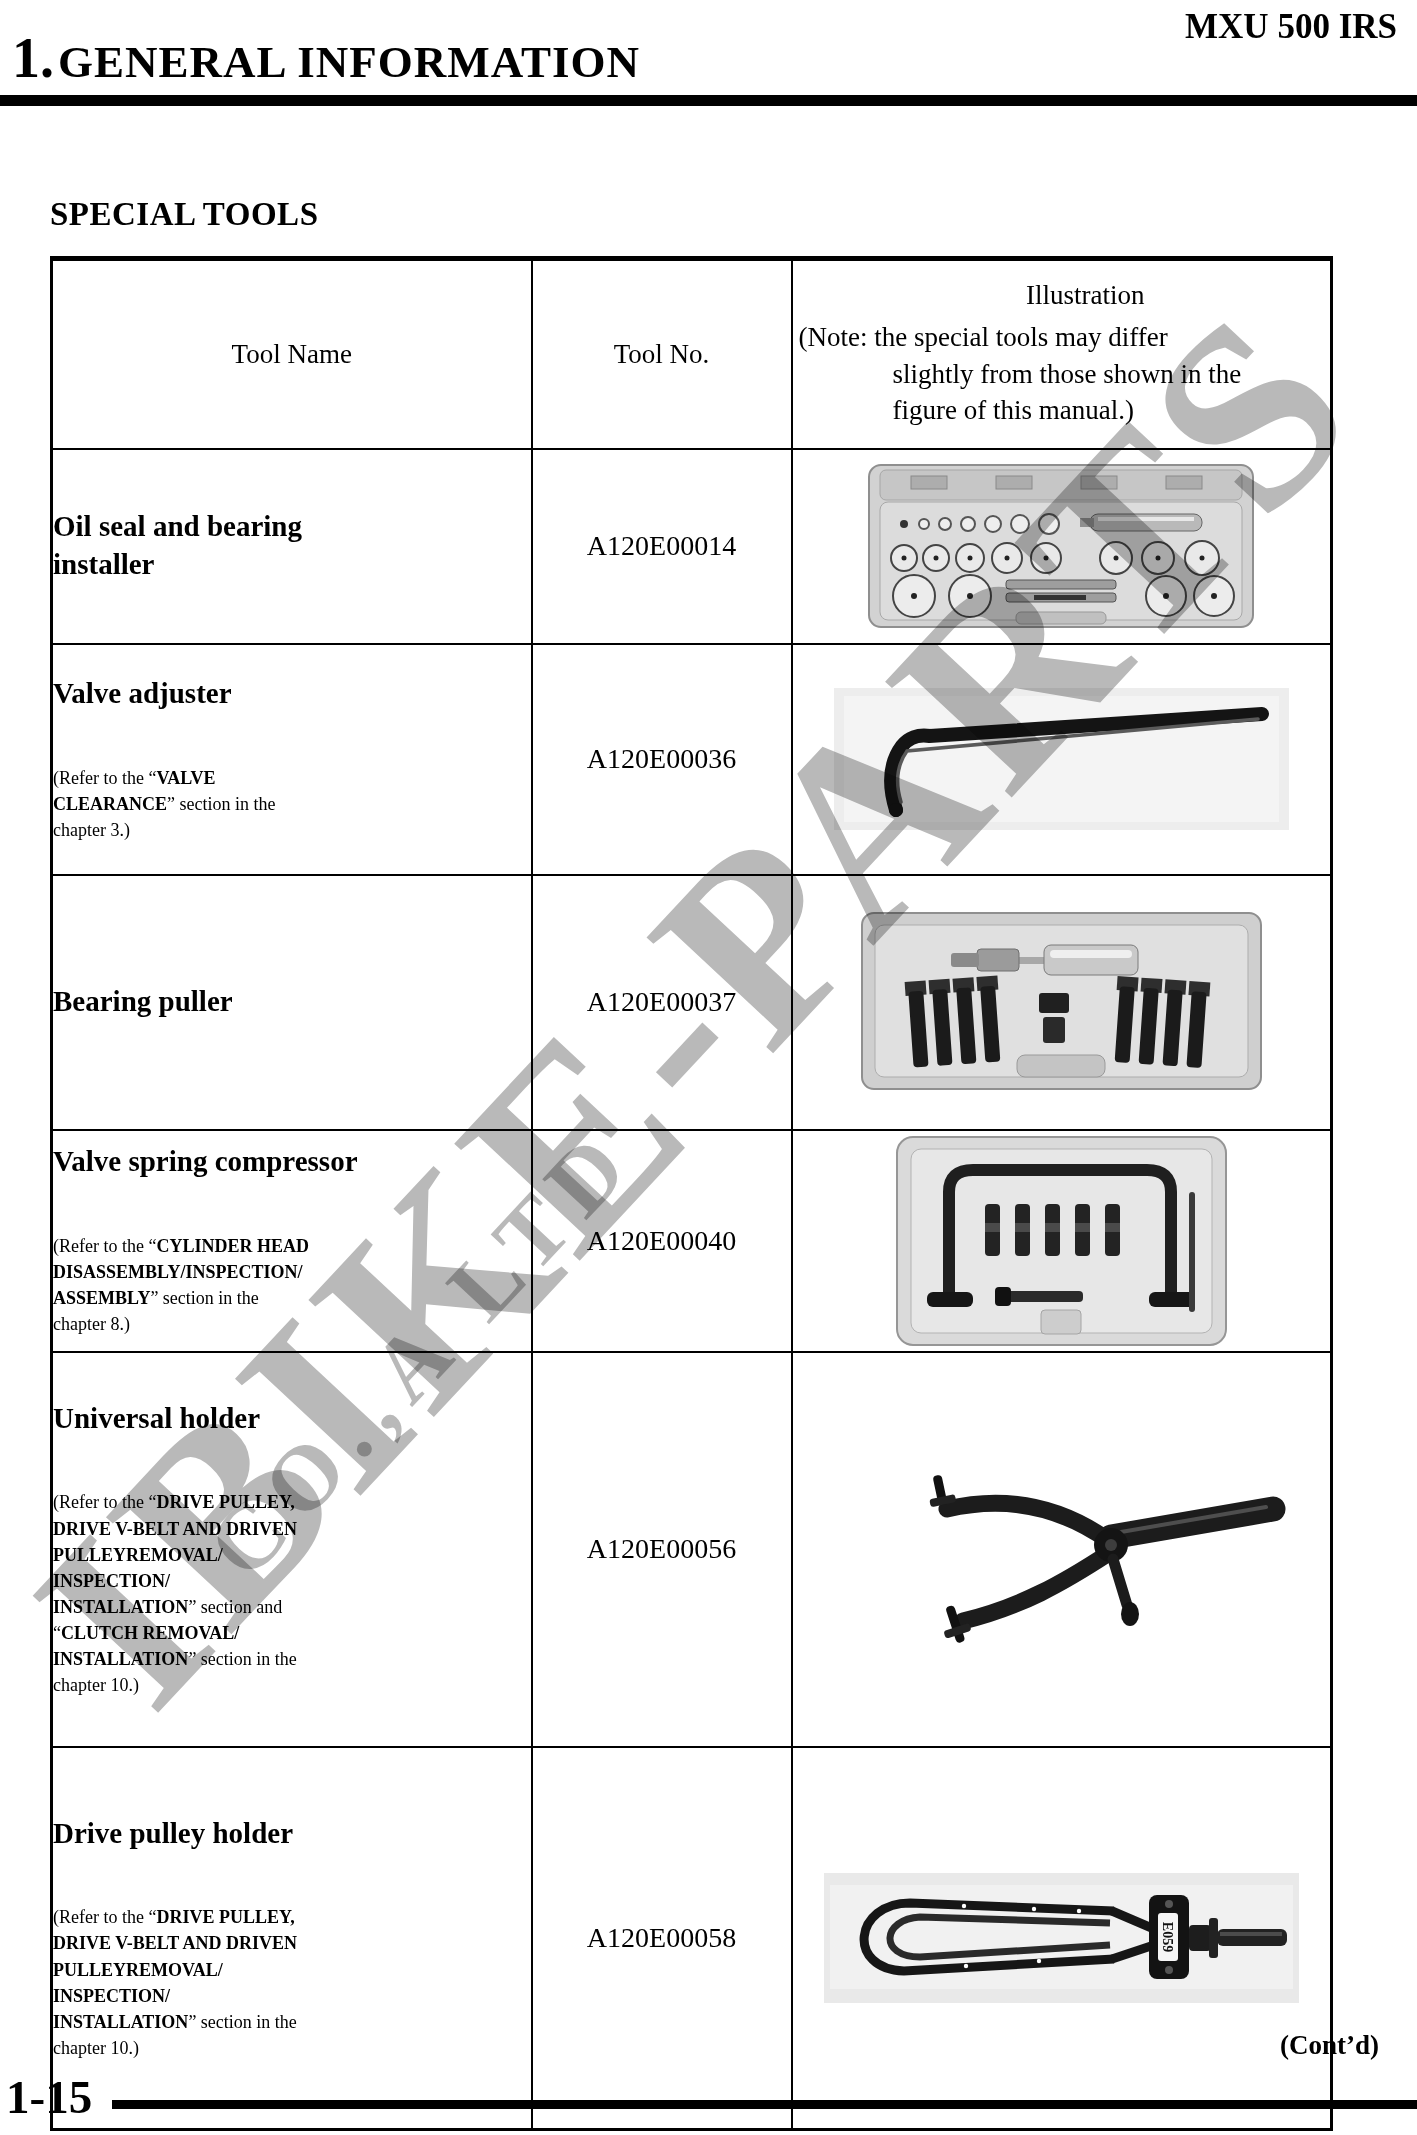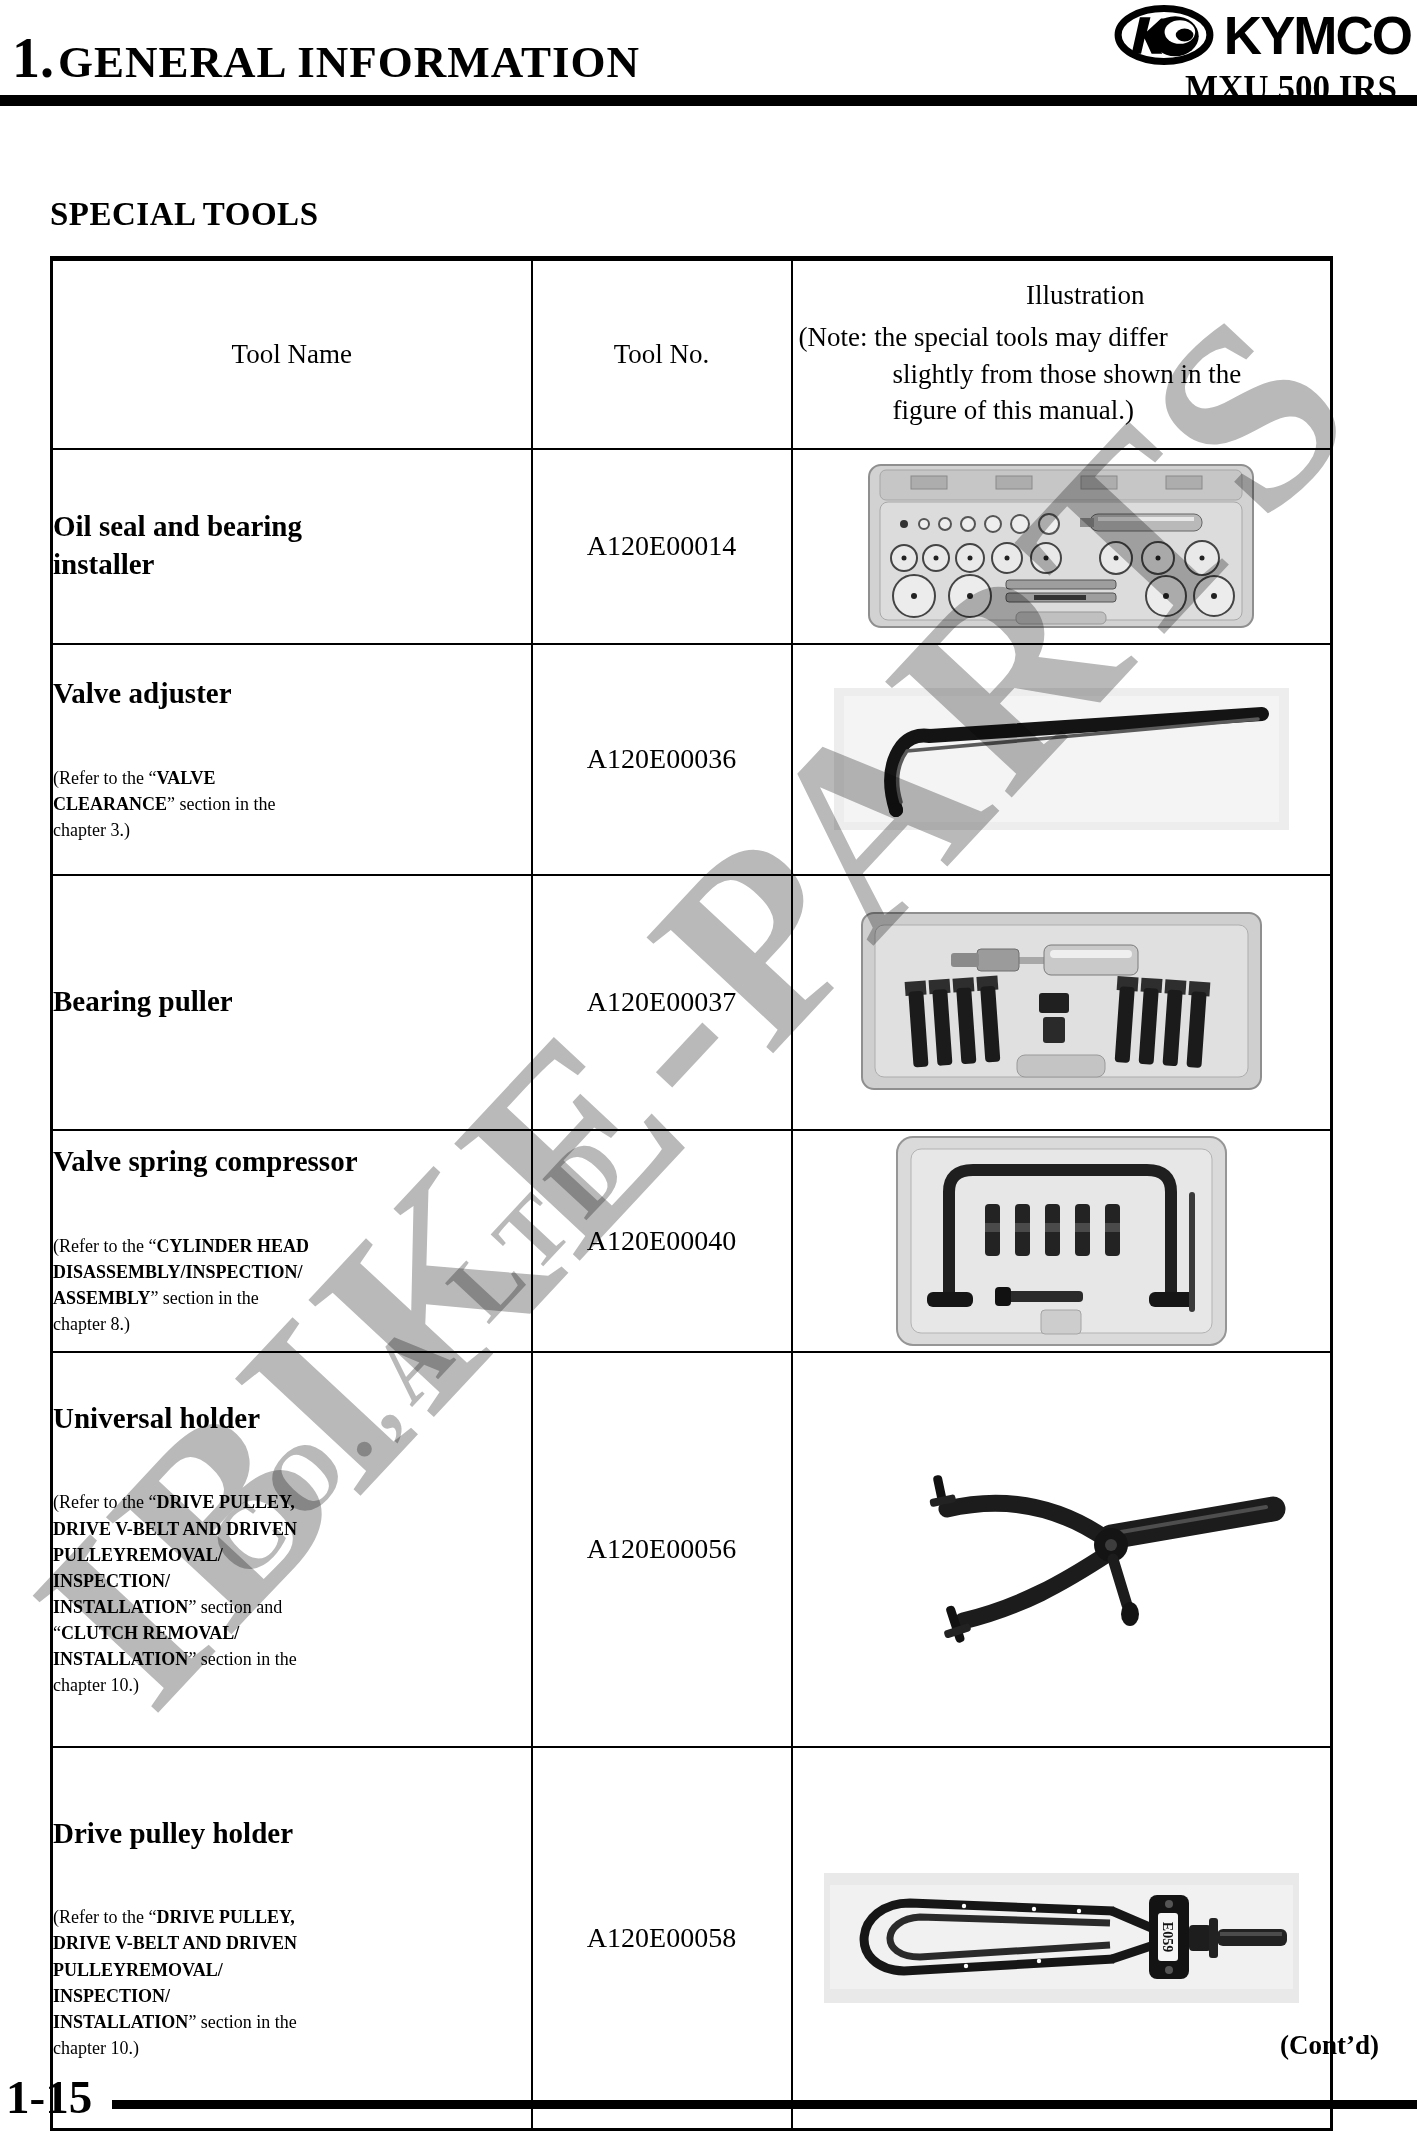--- a/index.html
+++ b/index.html
@@ -57,30 +57,20 @@
 </style>
 </head>
 <body>
 
 <div class="manual-title">
   <span class="h-num">1.</span>
   <span class="h-txt">GENERAL INFORMATION</span>
 </div>
 
 <div class="brand">
-  <div class="brand-top">
-    <svg width="100" height="62" viewBox="0 0 170 104">
-      <ellipse cx="85" cy="52" rx="78" ry="45" fill="#ffffff" stroke="#000000" stroke-width="12"></ellipse>
-      <path d="M44 22 L62 22 L56 46 L80 24 L96 24 L68 52 L82 84 L64 84 L52 58 L46 84 L30 84 Z" fill="#000000"></path>
-      <ellipse cx="104" cy="54" rx="40" ry="34" fill="#000000"></ellipse>
-      <ellipse cx="112" cy="47" rx="26" ry="20" fill="#ffffff"></ellipse>
-      <ellipse cx="120" cy="52" rx="15" ry="11" fill="#000000"></ellipse>
-    </svg>
-    <span class="brand-word">KYMCO</span>
-  </div>
   <div class="brand-model">MXU 500 IRS</div>
 </div>
 
 <div class="header-rule"></div>
 
 <div class="page-title">SPECIAL TOOLS</div>
 
 <table class="tools">
   <colgroup>
       <col style="width:480px">

